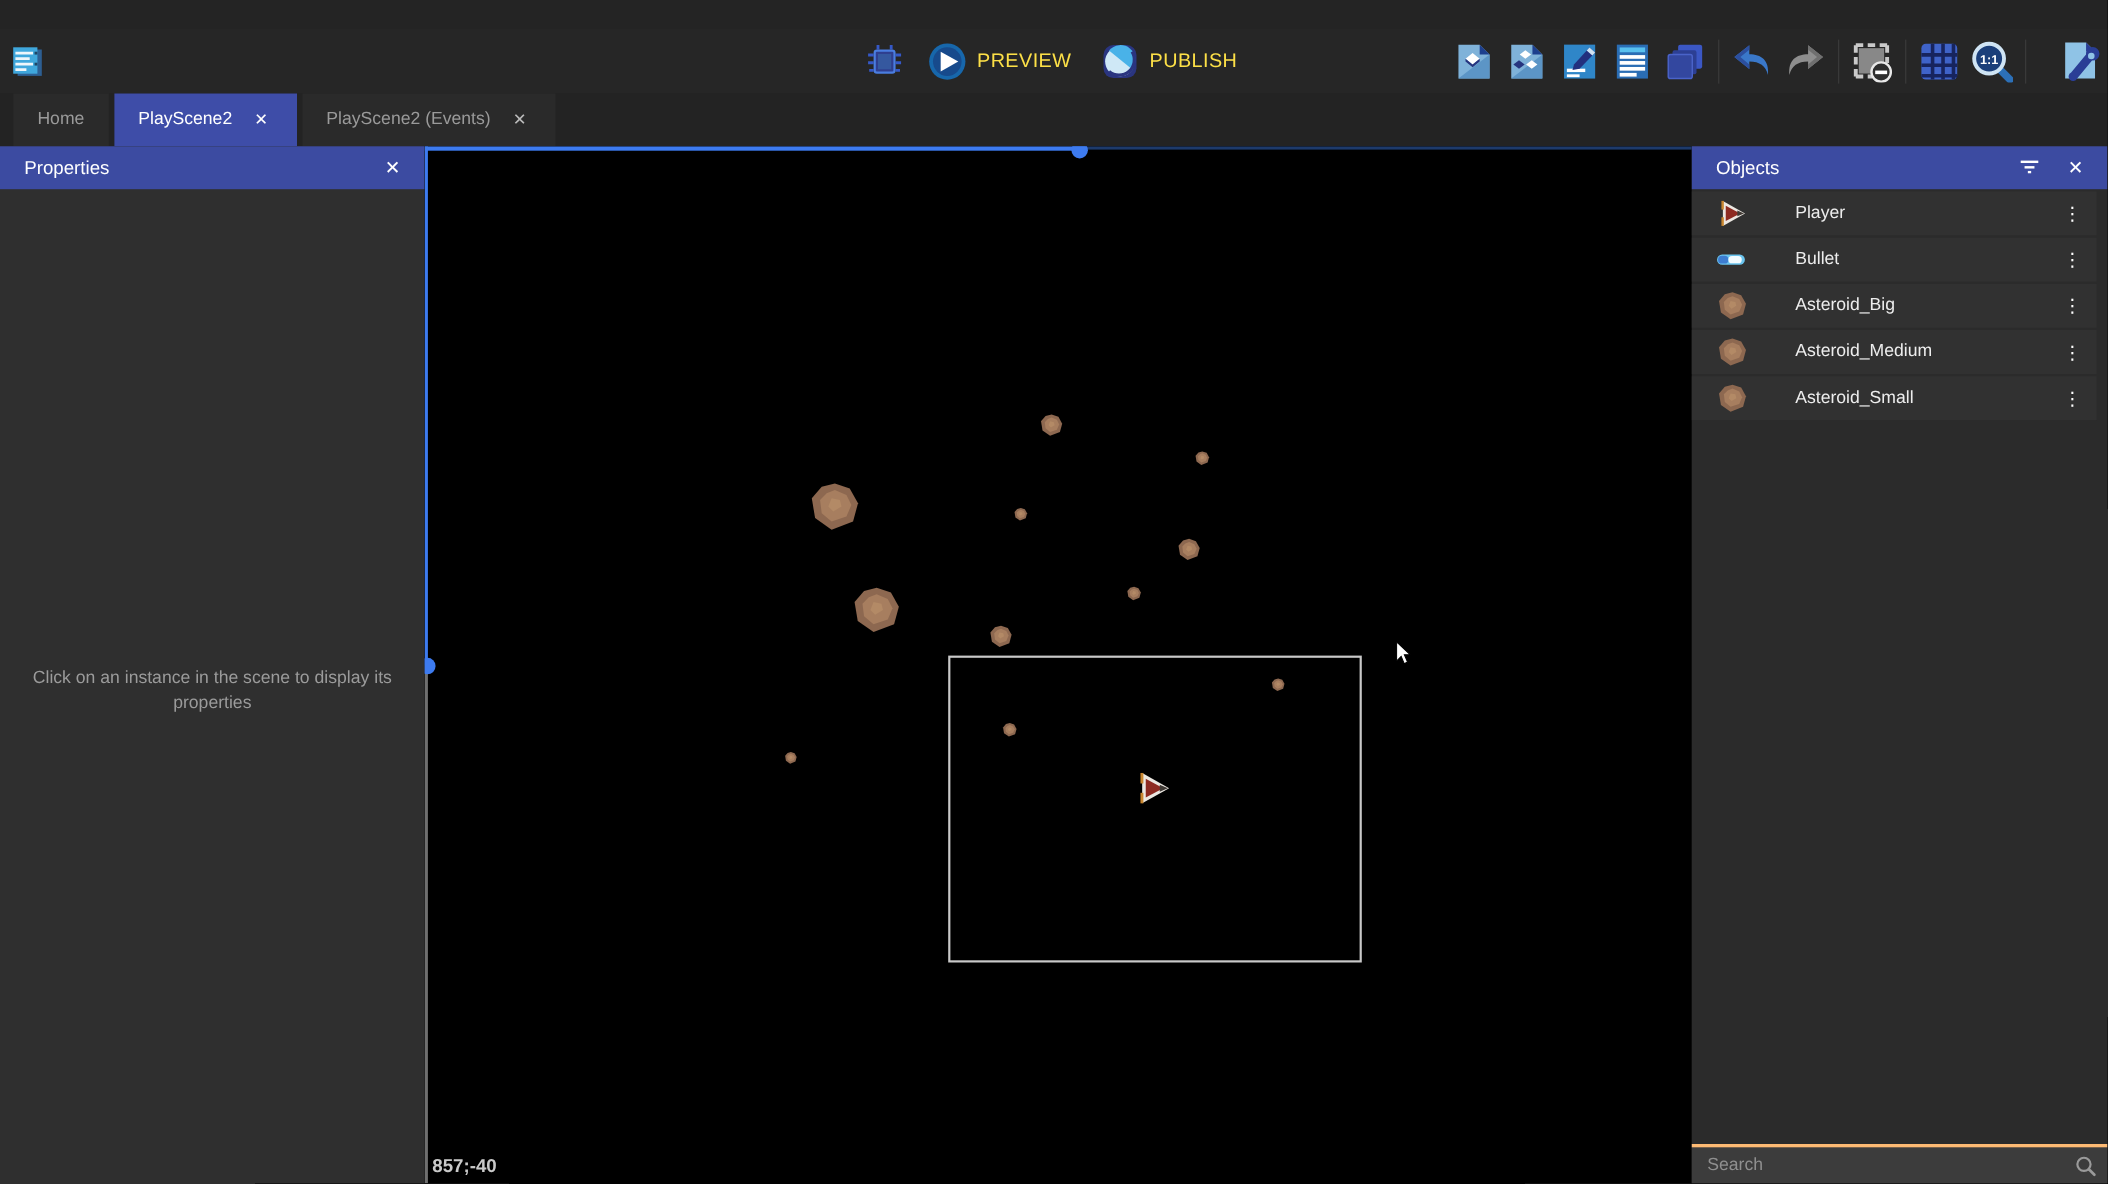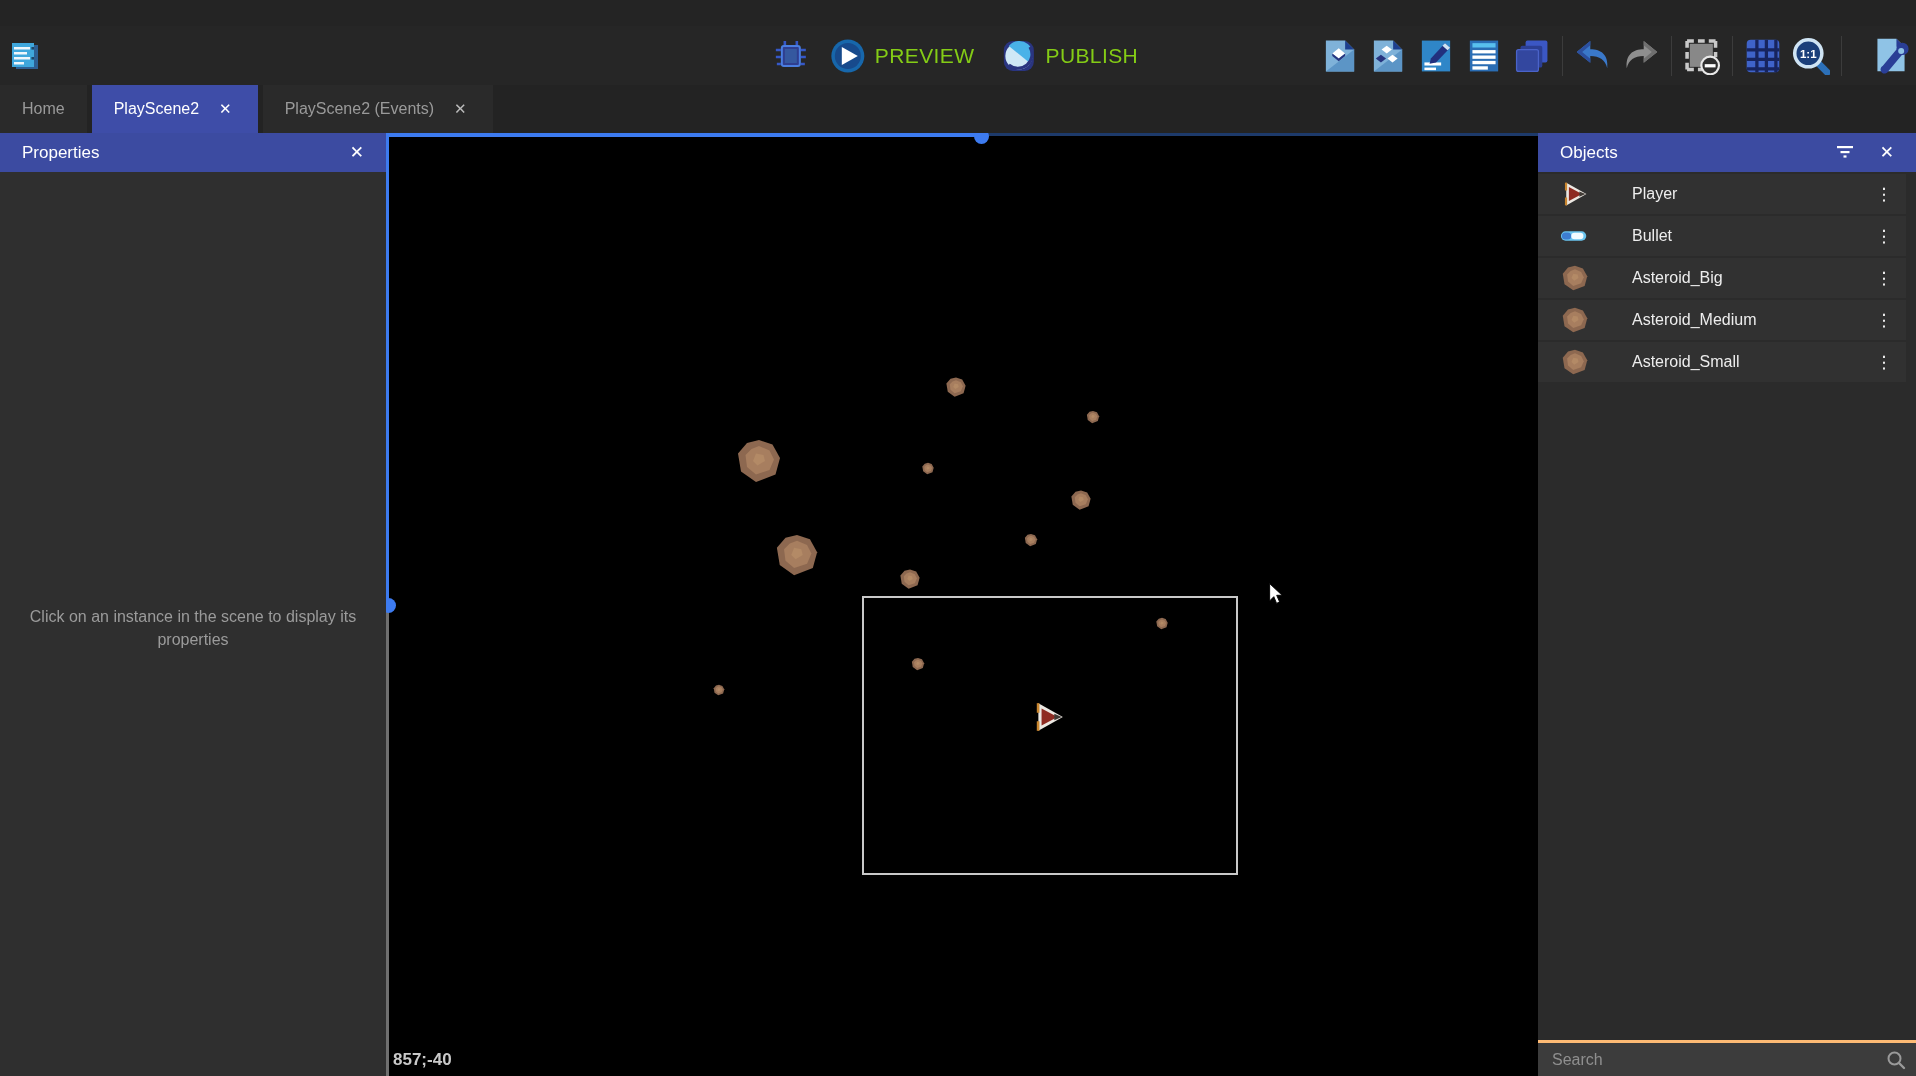--- a/index.html
+++ b/index.html
@@ -19,37 +19,37 @@
   .toolbar {
     position:absolute; left:0; top:26px; width:1916px; height:59px;
     background:#262626; display:flex; align-items:center;
   }
   .logo { position:absolute; left:8px; top:14px; width:34px; height:34px; }
   .toolbar-center {
     position:absolute; left:50%; top:0; height:59px; transform:translateX(-50%);
     display:flex; align-items:center; gap:14px;
   }
   .tbtn { display:flex; align-items:center; gap:9px; padding:4px 6px; cursor:pointer; }
-  .tbtn span { font-size:21px; color:#84cc16; letter-spacing:.4px; }
+  .tbtn span { font-size:18px; color:#fde047; letter-spacing:.4px; }
   .toolbar-right {
     position:absolute; right:74px; top:0; height:59px;
     display:flex; align-items:center;
   }
   .tb-group { display:flex; align-items:center; gap:10px; padding:0 11px; }
   .tb-sep { width:1px; height:40px; background:#3c3c3c; }
   .tb-ico { width:38px; height:38px; display:flex; align-items:center; justify-content:center; cursor:pointer; }
   .tb-last { position:absolute; right:6px; top:10px; }
   
   .tabbar {
     position:absolute; left:0; top:85px; width:1916px; height:48px;
     background:#232323; display:flex; align-items:stretch;
   }
   .tab {
     display:flex; align-items:center; gap:16px; padding:0 22px;
-    font-size:16px; color:#9a9a9a; background:#2a2a2a; cursor:pointer;
+    font-size:16px; color:#9a9a9a; background:#2a2a2a; cursor:pointer;margin-left:12px;
   }
   .tab + .tab { margin-left:5px; }
   .tab.active { background:#3e4da8; color:#ffffff; }
   .tab .closex { font-size:15px; color:#bbbbbb; padding:2px 4px; }
   .tab.active .closex { color:#ffffff; }
   
   .main { position:absolute; left:0; top:133px; width:1916px; height:943px; display:flex; }
   
   .left-panel { width:386px; height:943px; background:#2f2f2f; position:relative; }
   .panel-header {

